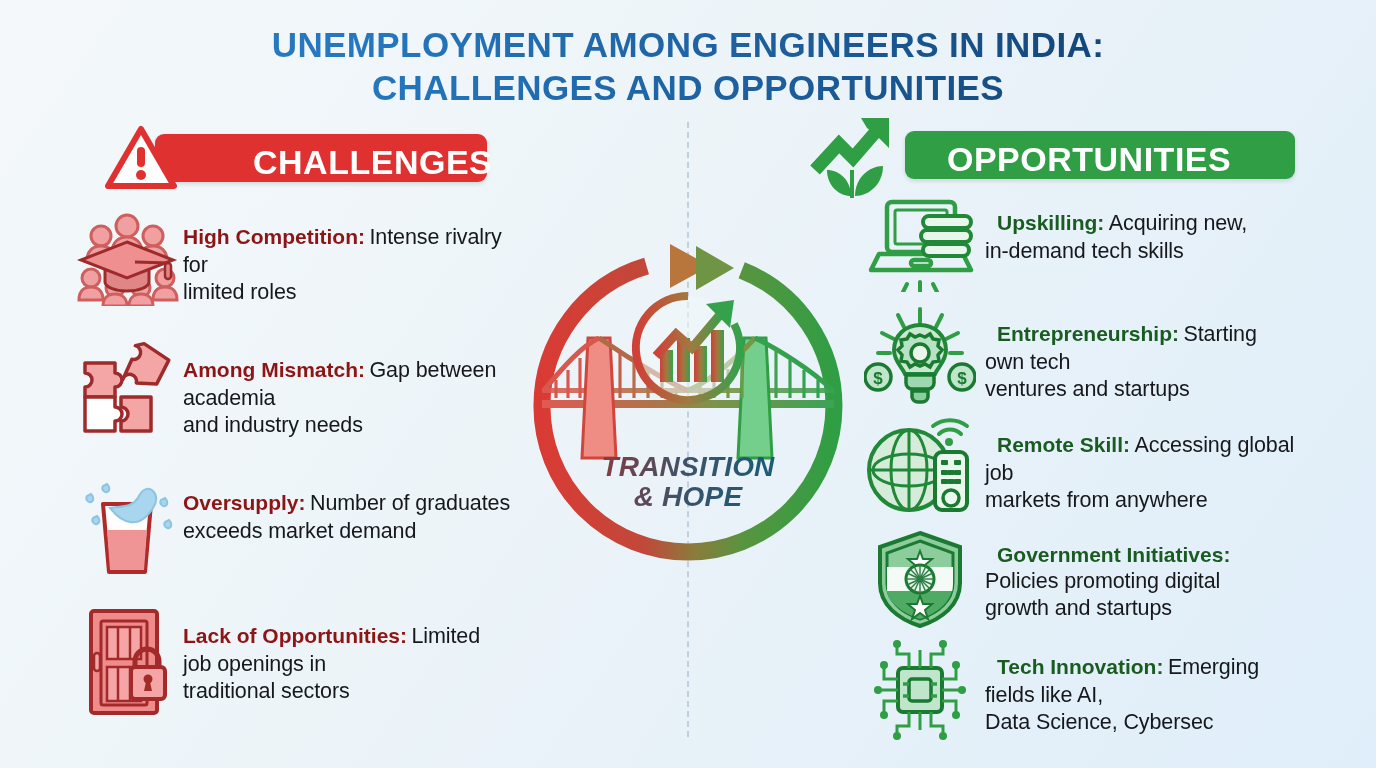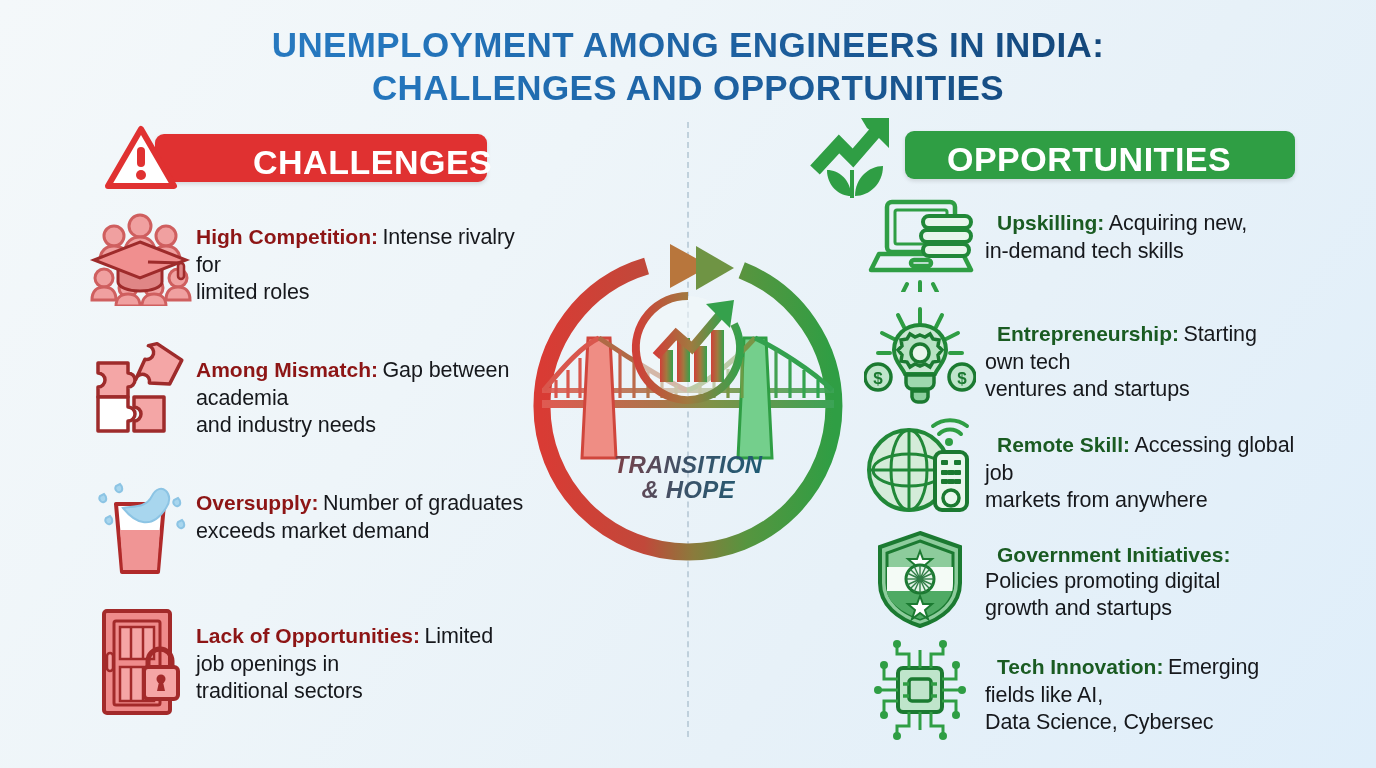--- a/index.html
+++ b/index.html
@@ -55,21 +55,21 @@
     background: #2f9e44;
     padding-left: 42px;
     margin-left: 20px;
   }
   .banner-icon { position: absolute; }
   #warning-icon { left: 104px; top: 124px; }
   #growth-icon  { left: 805px; top: 108px; }
 
   
   .col { position: absolute; width: 440px; }
-  #col-left  { left: 84px;  top: 206px; }
+  #col-left  { left: 71px;  top: 206px; }
   #col-right { left: 855px; top: 196px; }
 
   .item { display: flex; position: relative; }
   .item-icon {
     flex: 0 0 auto;
     width: 112px;
     display: flex;
     align-items: flex-start;
     justify-content: center;
   }
@@ -111,21 +111,21 @@
     left: 520px; top: 238px;
     width: 336px; height: 336px;
   }
   #emblem svg { display: block; }
   #transition-text {
     position: absolute;
     left: 0; top: 214px; width: 336px;
     text-align: center;
     font-weight: bold;
     font-style: italic;
-    font-size: 24px;
+    font-size: 28px;
     line-height: 1.06;
     letter-spacing: 0.2px;
     background: linear-gradient(100deg,#b03527 0%,#8c3a3c 22%,#3e5268 48%,#1f5a73 70%,#1d6b80 100%);
     -webkit-background-clip: text;
     background-clip: text;
     color: transparent;
     -webkit-text-fill-color: transparent;
   }
   #transition-text .t2 { display: block; }
 </style>

